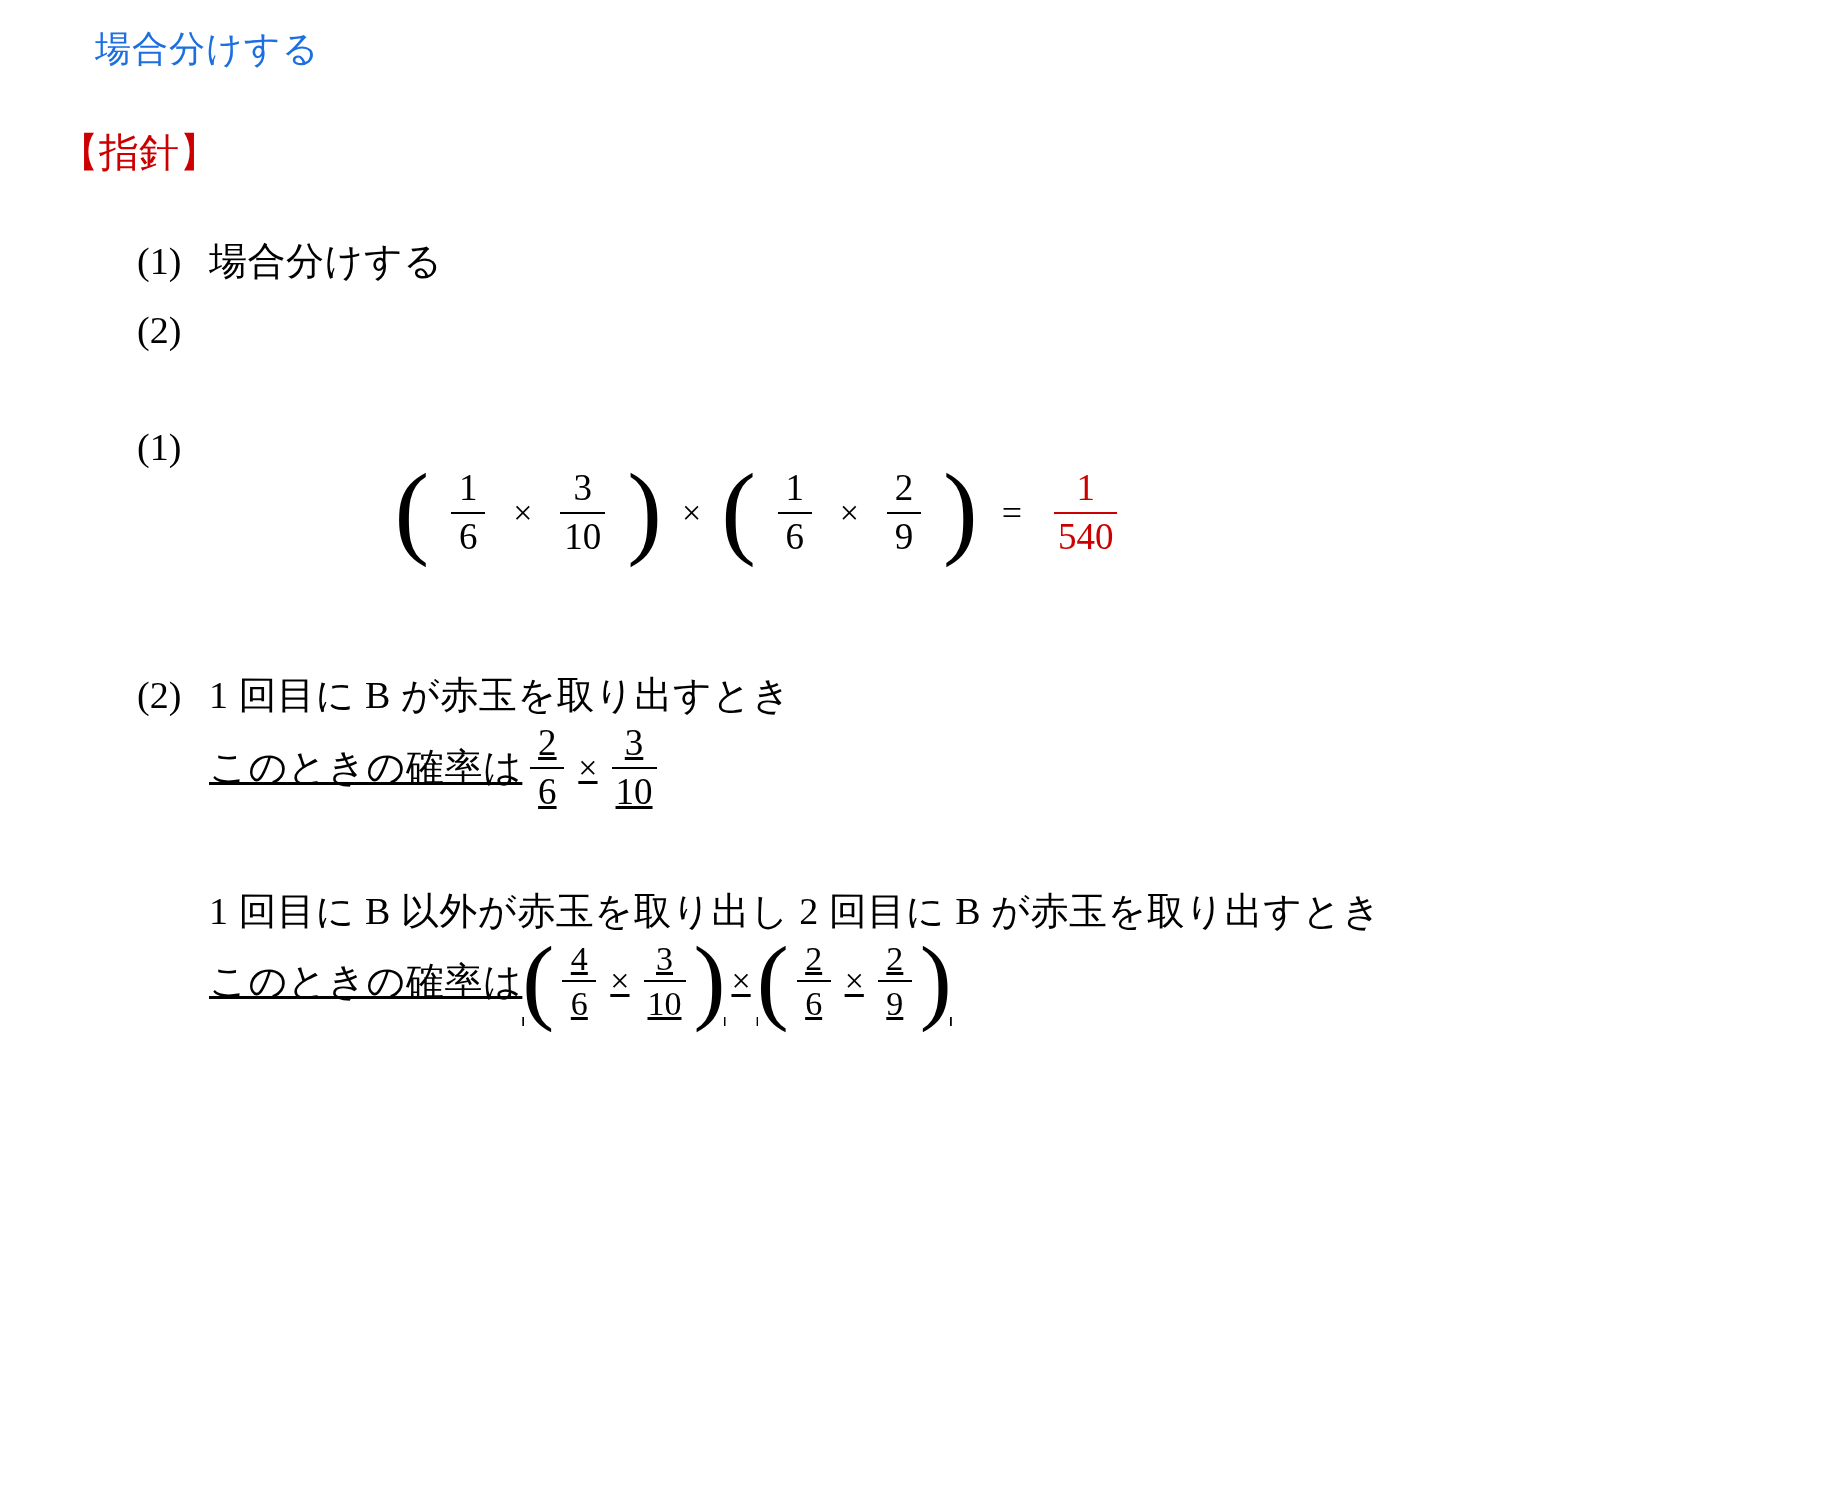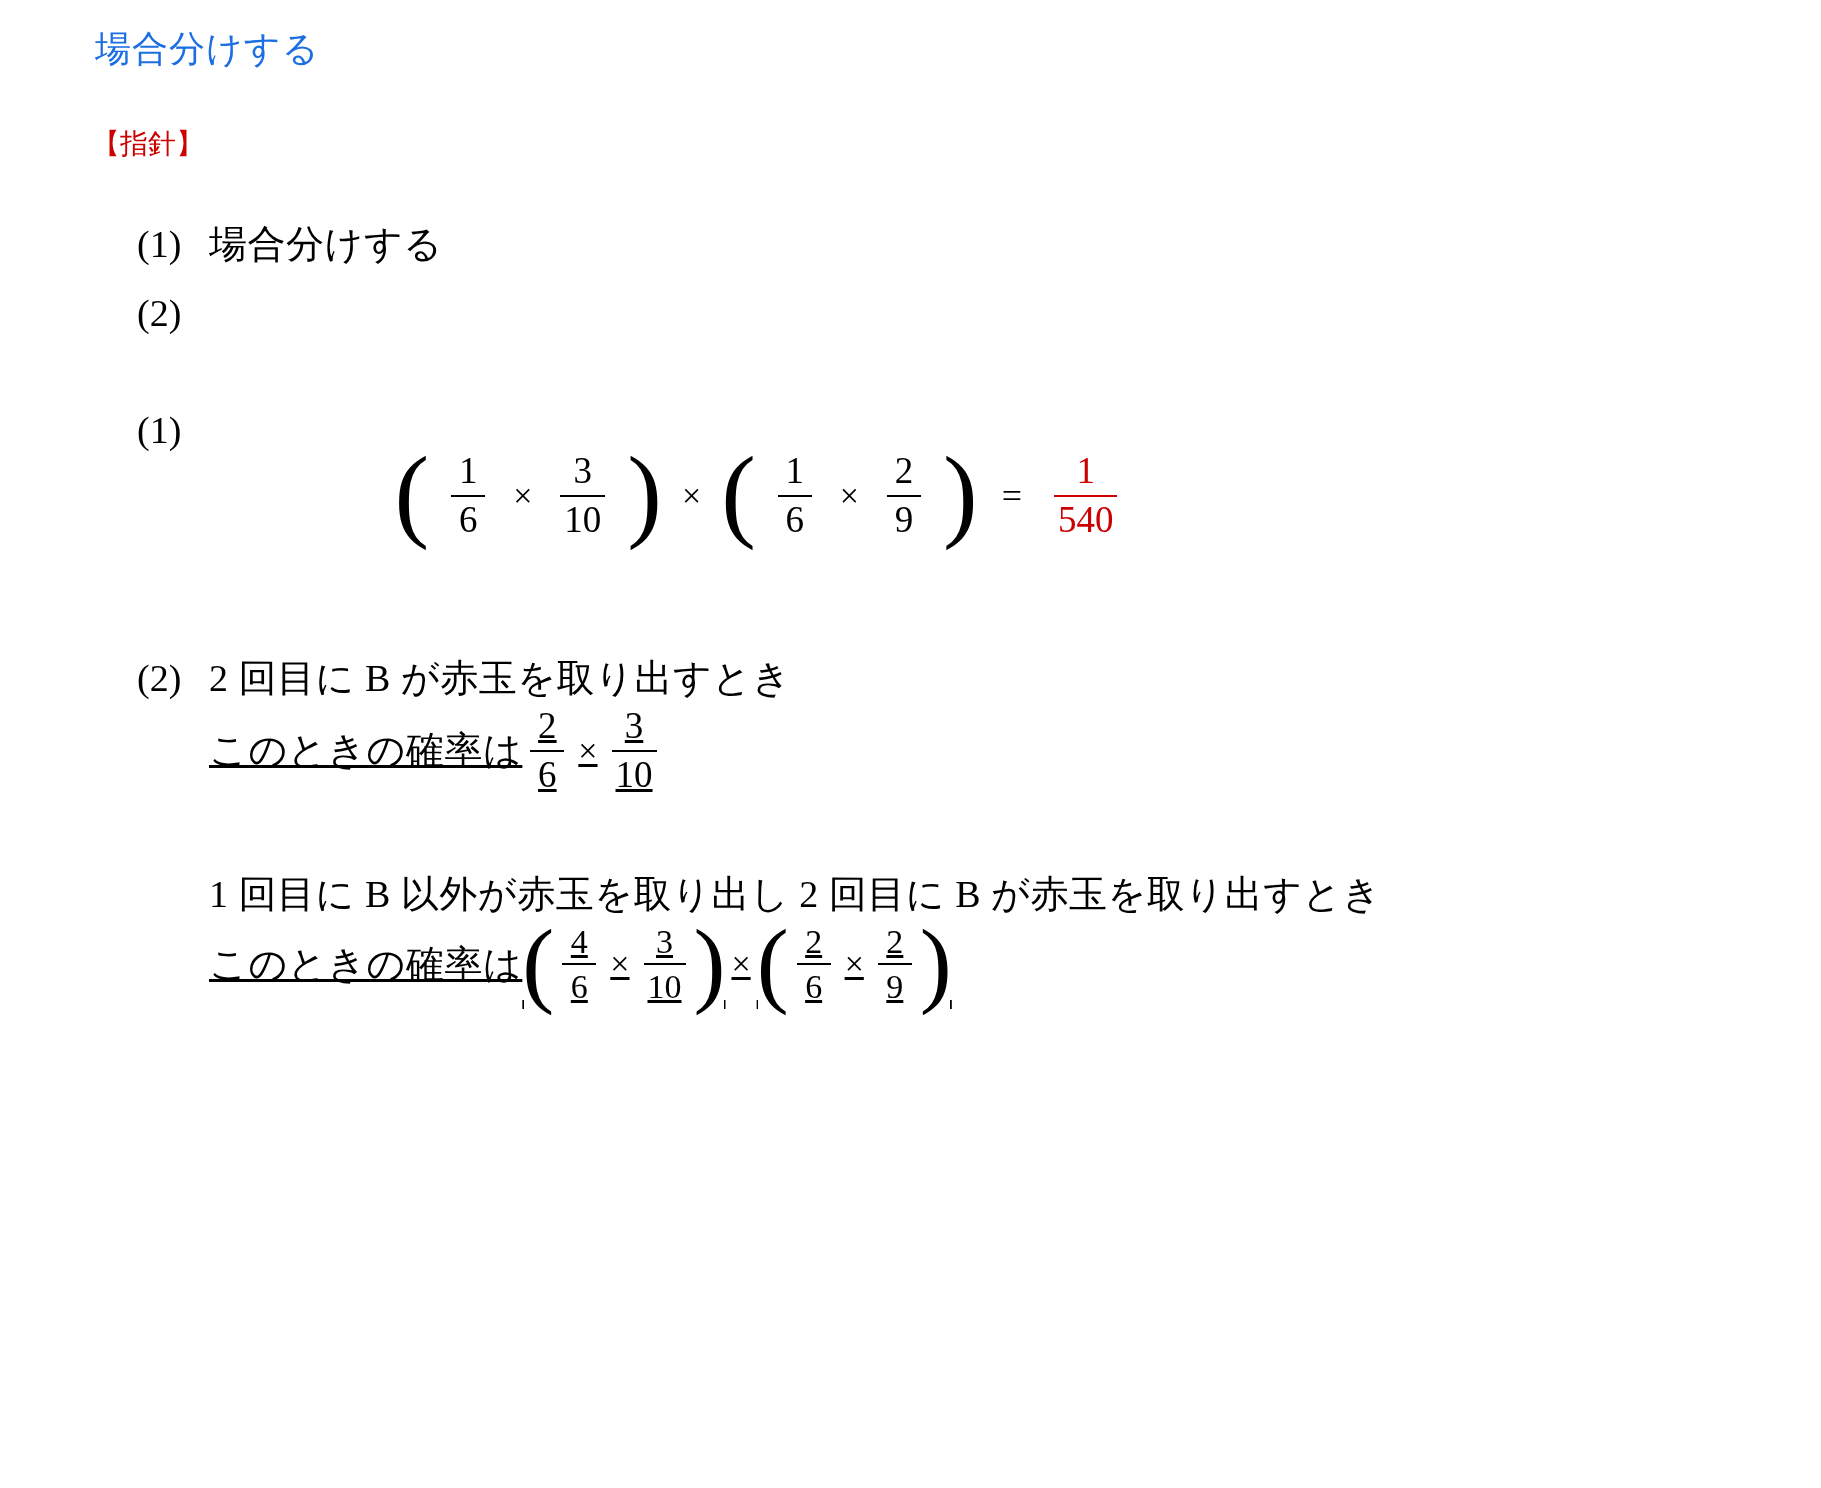--- a/index.html
+++ b/index.html
@@ -30,23 +30,23 @@
     font-size: 36px;
     font-weight: 400;
     letter-spacing: 1px;
     margin: 0 0 0 95px;
     line-height: 1.3;
   }
 
   .section-label {
     color: #cc0000;
     font-family: "DejaVu Sans", sans-serif;
-    font-size: 28px;
+    font-size: 40px;
     font-weight: 500;
-    margin-left: 92px;
+    margin-left: 59px;
   }
 
   .guide-block {
     margin-top: 52px;
   }
 
   .answer-label {
     margin-top: 78px;
   }
 
@@ -231,21 +231,21 @@
           <span class="num">1</span>
           <span class="bar"></span>
           <span class="den">540</span>
         </span>
       </span>
     </div>
 
     <div class="answer-block-2">
       <div class="sub-line first">
         <span class="item-num">(2)</span>
-        <span class="spaced">2 回目に B が赤玉を取り出すとき</span>
+        <span class="spaced">1 回目に B が赤玉を取り出すとき</span>
       </div>
 
       <div class="prob-line">
         <span class="spaced">このときの確率は</span>
         <span class="frac">
           <span class="num">2</span>
           <span class="bar"></span>
           <span class="den">6</span>
         </span>
         <span class="op">×</span>

